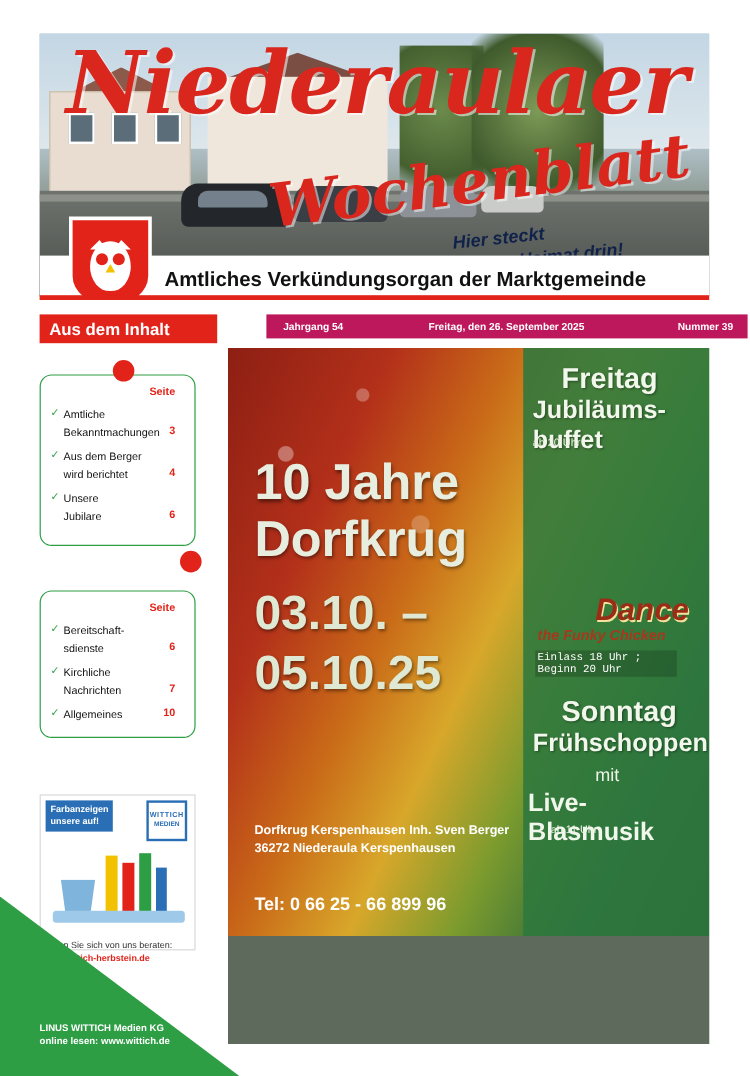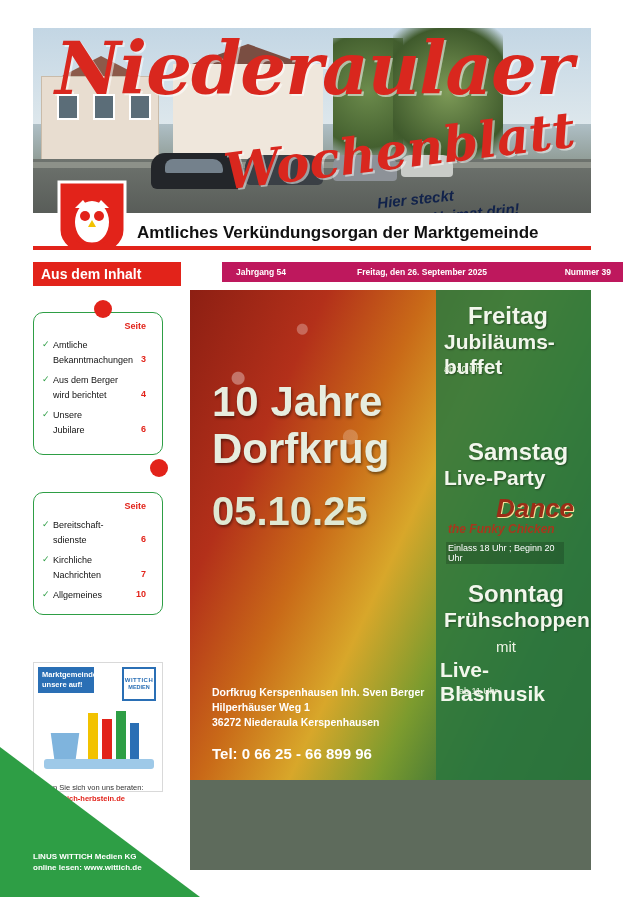--- a/index.html
+++ b/index.html
@@ -244,21 +244,21 @@
     font-size:26px; color:#9b2d17; line-height:28px;
     text-shadow: 1px 1px 0 #f5e29a;
     margin-left: 48px;
   }
   .ma-funky {
     position:absolute; left:12px; top:232px; width:140px;
     font-style:italic; font-weight:bold; font-size:12px; color:#a8371d;
   }
   .ma-einlass {
     position:absolute; left:10px; top:252px; width:118px;
-    font-size:9px; color:#fff; background:rgba(0,0,0,.18); padding:1px 2px;
+    font-size:9px; color:#fff; background:rgba(0,0,0,.18); padding:1px 2px;font-family:Liberation Mono, monospace;
   }
   .ma-blk3 { position:absolute; left:8px; top:290px; width:148px; }
   .ma-mit { position:absolute; left:60px; top:348px; font-size:15px; color:#eef4e6; }
   .ma-blas { position:absolute; left:4px; top:368px; width:152px; font-size:21px; font-weight:bold; color:#f2f7ec; line-height:24px;}
   .ma-ab11 { position:absolute; left:8px; top:396px; font-size:9px; color:#eaf2e2;margin-left:15px; }
 </style>
 </head>
 <body>
 
 <div class="page">
@@ -378,21 +378,21 @@
       <span class="toc-page">10</span>
     </div>
   </div>
 
   <div class="dot-red" id="dot1"></div>
   <div class="dot-red" id="dot2"></div>
   <div class="dot-red" id="dot3"></div>
 
   <div class="ad-box">
     <div class="ad-blue">
-      <span>Marktgemeinde</span>
+      <span>Farbanzeigen</span>
       <span>unsere auf!</span>
     </div>
     <div class="ad-logo">
       <span class="lg1">WITTICH</span>
       <span>MEDIEN</span>
     </div>
     <div class="ad-art">
       <div class="ad-bucket"></div>
       <div class="ad-br1"></div>
       <div class="ad-br2"></div>
@@ -415,42 +415,38 @@
   <div class="mainad">
     <div class="ma-photo"></div>
     <div class="ma-strip"></div>
     <div class="ma-photo-bottom"></div>
 
     <div class="ma-10jahre">
       <div>10 Jahre</div>
       <div>Dorfkrug</div>
     </div>
     <div class="ma-dates">
+      <div>03.10. –</div>
       <div>05.10.25</div>
     </div>
 
     <div class="ma-info">
       <div>Dorfkrug Kerspenhausen Inh. Sven Berger</div>
-      <div>Hilperhäuser Weg 1</div>
       <div>36272 Niederaula Kerspenhausen</div>
     </div>
     <div class="ma-tel">Tel: 0 66 25 - 66 899 96</div>
 
     <div class="ma-right">
       <div class="ma-blk1">
         <div class="ma-r-day">Freitag</div>
         <div class="ma-r-sub">Jubiläums-</div>
         <div class="ma-r-sub">buffet</div>
       </div>
       <div class="ma-abtime1">ab 20 Uhr</div>
 
-      <div class="ma-blk2">
-        <div class="ma-r-day">Samstag</div>
-        <div class="ma-r-sub">Live-Party</div>
-      </div>
       <div class="ma-dance">Dance</div>
       <div class="ma-funky">the Funky Chicken</div>
       <div class="ma-einlass">Einlass 18 Uhr ; Beginn 20 Uhr</div>
 
       <div class="ma-blk3">
         <div class="ma-r-day">Sonntag</div>
         <div class="ma-r-sub">Frühschoppen</div>
       </div>
       <div class="ma-mit">mit</div>
       <div class="ma-blas">Live-Blasmusik</div>

